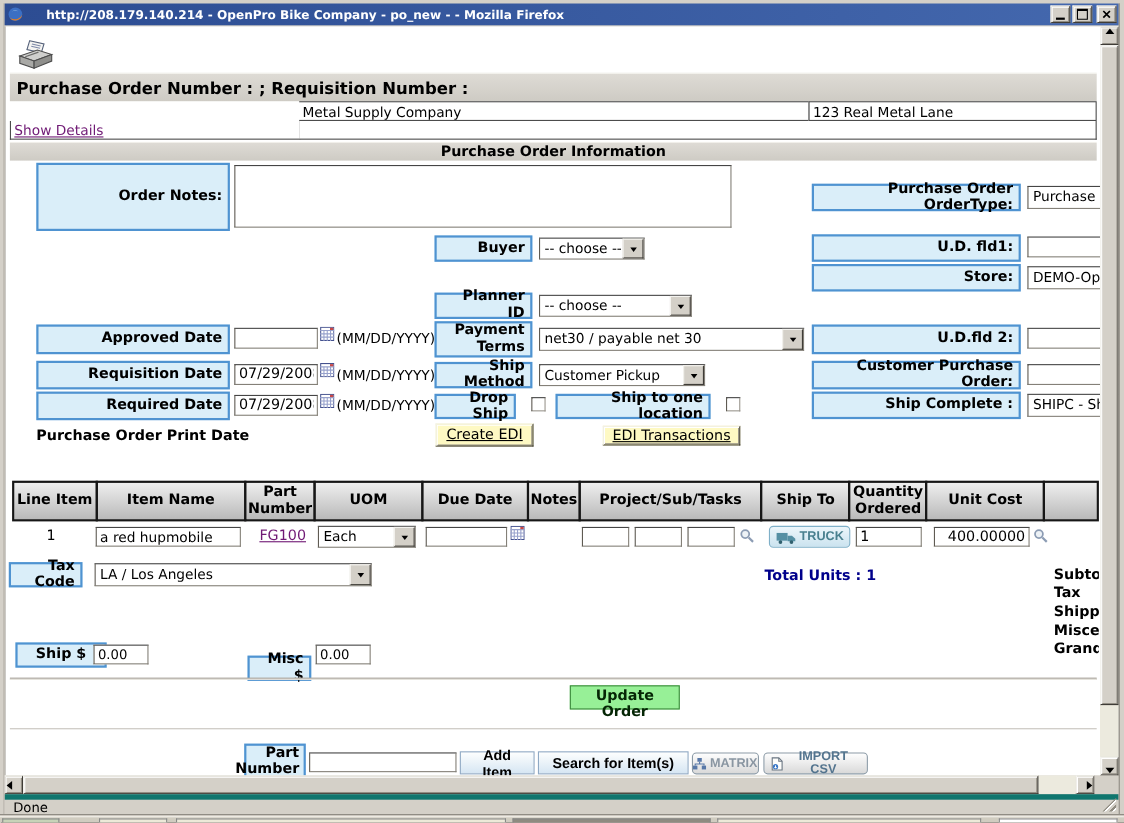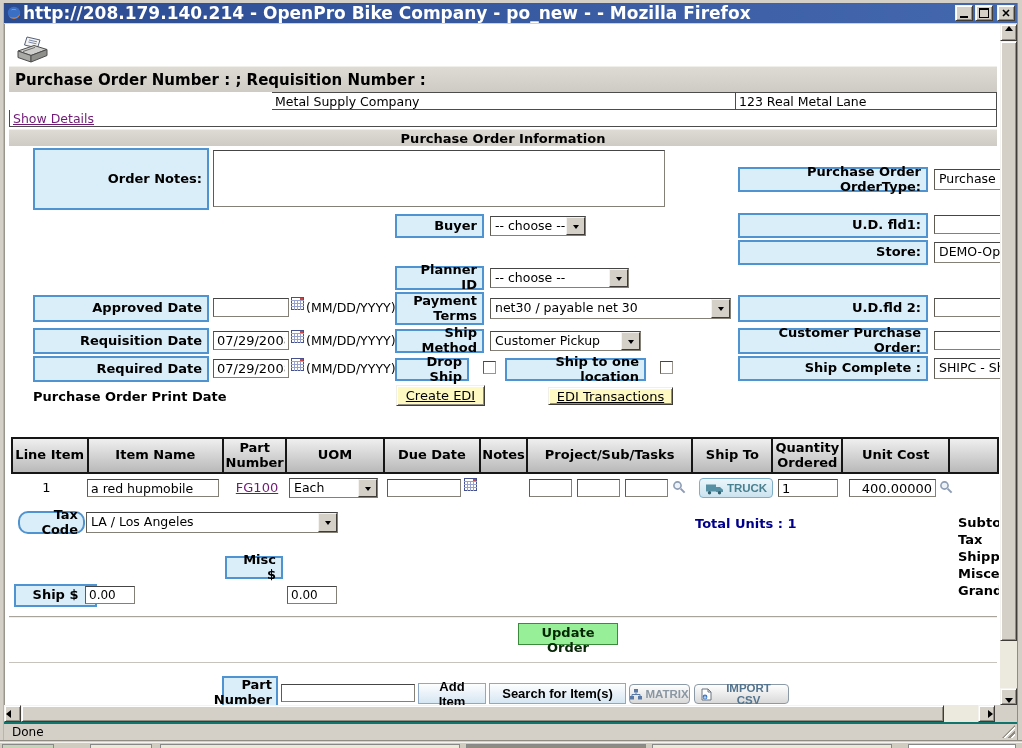--- a/index.html
+++ b/index.html
@@ -2,33 +2,33 @@
 <html><head>
 <meta charset="utf-8">
 <style>
   html,body{margin:0;padding:0;background:#555;}
   #screen{position:relative;width:1022px;height:748px;overflow:hidden;
     background:#d4d0c8;font-family:"DejaVu Sans","Liberation Sans",sans-serif;
     font-size:13px;color:#000;box-shadow:inset 1px 1px 0 #e9e7e2,inset -1px -1px 0 #5f5b55;}
   .abs{position:absolute;box-sizing:border-box;}
   
   .titlebar{background:linear-gradient(to right,#2c4c92,#4468ae);display:flex;align-items:center;padding:0 4px;}
-  .titletext{color:#fff;font-weight:bold;font-size:17px;margin-left:2px;white-space:nowrap;overflow:hidden;flex:1;}
+  .titletext{color:#fff;font-weight:bold;font-size:11px;margin-left:21px;white-space:nowrap;overflow:hidden;flex:1;}
   .winbtn{width:16px;height:14px;background:#d4d0c8;border:1px solid;border-color:#f4f3ef #3f3c37 #3f3c37 #f4f3ef;
     box-shadow:inset 1px 1px 0 #fff,inset -1px -1px 0 #928e84;display:flex;align-items:center;justify-content:center;margin-left:2px;}
   
   .track{background:#eceade;}
   .bevel{background:#d4d0c8;border:1px solid;border-color:#f4f3ef #3f3c37 #3f3c37 #f4f3ef;
     box-shadow:inset 1px 1px 0 #fff,inset -1px -1px 0 #928e84;}
   .arr{width:0;height:0;display:block;margin:auto;}
   .arr-up{border:4px solid transparent;border-bottom:5px solid #000;margin-top:-3px;}
   .arr-dn{border:4px solid transparent;border-top:5px solid #000;margin-bottom:-3px;}
   .arr-lf{border:4px solid transparent;border-right:5px solid #000;margin-left:-3px;}
   .arr-rt{border:4px solid transparent;border-left:5px solid #000;margin-right:-3px;}
-  .statusbar{background:#d4d0c8;border-top:2px solid #0f766e;display:flex;align-items:center;font-size:12px;padding-left:8px;}
+  .statusbar{background:#d4d0c8;border-top:5px solid #0f766e;display:flex;align-items:center;font-size:12px;padding-left:8px;}
   .grip{clip-path:polygon(100% 0,100% 100%,0 100%);
     background:repeating-linear-gradient(-45deg,#d4d0c8 0 2px,#fff 2px 3px,#8f8b81 3px 5px);}
   
   .band{background:linear-gradient(#dedbd5,#cecbc4);border-top:1px solid #f1efea;font-weight:bold;display:flex;align-items:center;}
   .bluebox{background:#daeef9;border:2px solid #4f93d1;display:flex;align-items:center;justify-content:flex-end;
     padding:0 5px;font-weight:bold;font-size:13px;text-align:right;line-height:1.12;}
   .tbox{background:#fff;border:1px solid #848078;border-top-color:#454545;border-left-color:#5f5b53;
     font:13px "DejaVu Sans",sans-serif;padding:0 3px;box-sizing:border-box;outline:none;}
   .combo{background:#fff;border:1px solid #848078;border-top-color:#454545;border-left-color:#5f5b53;
     display:flex;align-items:stretch;font-size:12.5px;}
@@ -285,21 +285,21 @@
     <input class="abs tbox" style="left: 769px; top: 2px; width: 60px; height: 18px;" value="1">
     <input class="abs tbox" style="left: 840px; top: 2px; width: 87px; height: 18px; text-align: right;" value="400.00000">
     <span class="abs" style="left:930px;top:3px;width:14px;height:14px;cursor:pointer;">
       <svg width="14" height="14">
           <circle cx="5.5" cy="5.5" r="3.6" fill="#edf2f6" stroke="#8c9cb4" stroke-width="1.6"></circle>
           <line x1="8.6" y1="8.6" x2="12.6" y2="12.6" stroke="#8c9cb4" stroke-width="2"></line>
         </svg>
     </span>
   </div>
 
-  <div class="abs bluebox" style="left:18px;top:511px;width:67px;height:23px;justify-content:center;border-radius:10px;">
+  <div class="abs bluebox" style="left:8px;top:511px;width:67px;height:23px;justify-content:center;">
     <span>Tax Code</span>
   </div>
   <div class="abs combo" style="left:86px;top:512px;width:252px;height:21px;">
     <span class="ctext">LA / Los Angeles</span>
     <span class="cbtn">
         <i></i>
       </span>
   </div>
   <span class="abs navy" style="left:695px;top:516px;font-size:13px;">Total Units : 1</span>
 
@@ -308,21 +308,21 @@
     <div>Tax</div>
     <div>Shipping</div>
     <div>Miscell.</div>
     <div>Grand T</div>
   </div>
 
   <div class="abs bluebox" style="left:14px;top:584px;width:83px;height:23px;justify-content:center;">
     <span>Ship $</span>
   </div>
   <input class="abs tbox" style="left: 85px; top: 586px; width: 50px; height: 18px; font-size: 12px;" value="0.00">
-  <div class="abs bluebox" style="left:225px;top:556px;width:58px;height:23px;justify-content:center;">
+  <div class="abs bluebox" style="left:225px;top:596px;width:58px;height:23px;justify-content:center;">
     <span>Misc $</span>
   </div>
   <input class="abs tbox" style="left: 287px; top: 586px; width: 50px; height: 18px; font-size: 12px;" value="0.00">
 
   <div class="abs" style="left:9px;top:616px;width:988px;height:2px;background:#a8a49c;border-bottom:1px solid #f0eee8;"></div>
 
   <button class="abs" style="left:518px;top:623px;width:100px;height:22px;background:#97f097;border:1px solid #3c8a3c;
                  font:bold 13px 'DejaVu Sans',sans-serif;color:#052605;cursor:pointer;">
     <span>Update Order</span>
   </button>

